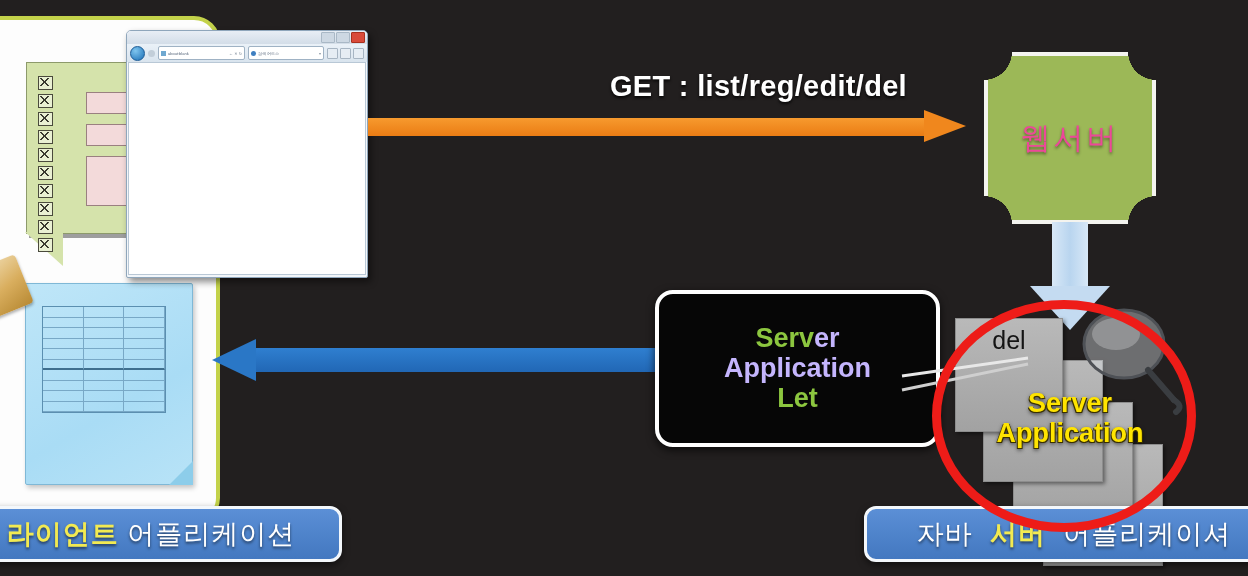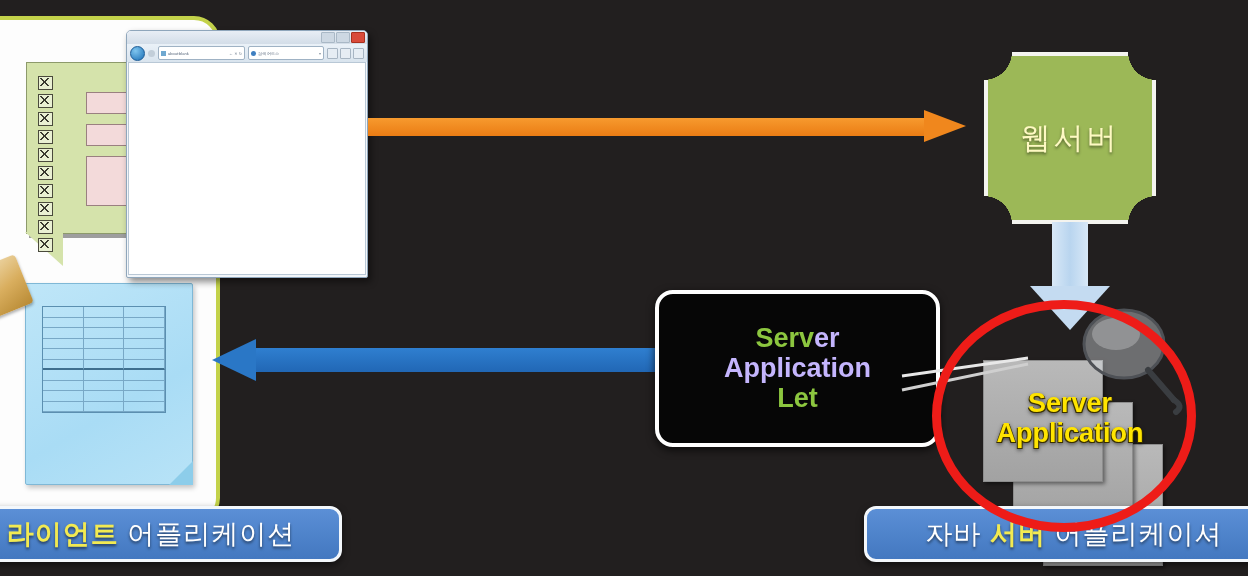--- a/index.html
+++ b/index.html
@@ -196,21 +196,21 @@
       radial-gradient(circle var(--r) at 100% 0,transparent 99%,#000 100%)
           no-repeat 100% 0/50% 50%,
       radial-gradient(circle var(--r) at 0 100%,transparent 99%,#000 100%)
           no-repeat 0 100%/50% 50%,
       radial-gradient(circle var(--r) at 100% 100%,transparent 99%,#000 100%)
           no-repeat 100% 100%/50% 50%;
   }
   .web-server .lbl{
     position:absolute;inset:0;
     display:flex;align-items:center;justify-content:center;
-    color:#fef9c3;font-size:30px;letter-spacing:3px;
+    color:#ec4899;font-size:30px;letter-spacing:3px;
     text-shadow:0 2px 3px rgba(0,0,0,.45);
   }
 
   
   .down-arrow{
     position:absolute;left:1030px;top:222px;
     width:80px;height:110px;
   }
   .down-arrow .sh{
     position:absolute;left:22px;top:0;width:36px;height:68px;
@@ -316,21 +316,21 @@
     border-radius:12px;
     display:flex;align-items:center;justify-content:center;
     box-sizing:border-box;
     box-shadow:0 3px 7px rgba(0,0,0,.5);
   }
   .banner .t{
     font-size:27px;letter-spacing:1px;white-space:nowrap;
     text-shadow:0 2px 3px rgba(0,0,0,.55);
   }
   .banner .y{color:#f2ea52;font-weight:bold;}
-  .banner .w{color:#ffffff;}
+  .banner .w{color:#ffffff;font-family:Liberation Mono, monospace;}
   .banner-left{left:-40px;width:382px;}
   .banner-right{left:864px;width:420px;}
 </style>
 </head>
 <body>
 
 <div id="stage">
 
   <div class="client-panel"></div>
 
@@ -413,20 +413,21 @@
       </div>
       <div class="toolicons">
         <i></i>
         <i></i>
         <i></i>
       </div>
     </div>
     <div class="page"></div>
   </div>
 
+  <div class="get-label">GET : list/reg/edit/del</div>
   <div class="orange-arrow">
     <div class="shaft"></div>
     <div class="head"></div>
   </div>
 
   <div class="web-server">
     <div class="plate"></div>
     <div class="lbl">웹서버</div>
   </div>
 
@@ -442,20 +443,23 @@
 
   <div class="stack">
     <div class="bx b4">
         <span>list</span>
       </div>
     <div class="bx b3">
         <span></span>
       </div>
     <div class="bx b2">
         <span></span>
+      </div>
+    <div class="bx b1">
+        <span>del</span>
       </div>
   </div>
 
   <svg class="magnifier" viewBox="0 0 118 112">
     <ellipse cx="46" cy="36" rx="40" ry="34" fill="rgba(215,220,225,.42)" stroke="#4e5156" stroke-width="3"></ellipse>
     <ellipse cx="38" cy="26" rx="24" ry="16" fill="rgba(255,255,255,.25)"></ellipse>
     <path d="M70 62 L96 92" stroke="#3a3d41" stroke-width="6" stroke-linecap="round" fill="none"></path>
     <path d="M96 92 q10 6 2 12" stroke="#3a3d41" stroke-width="6" stroke-linecap="round" fill="none"></path>
   </svg>
 

